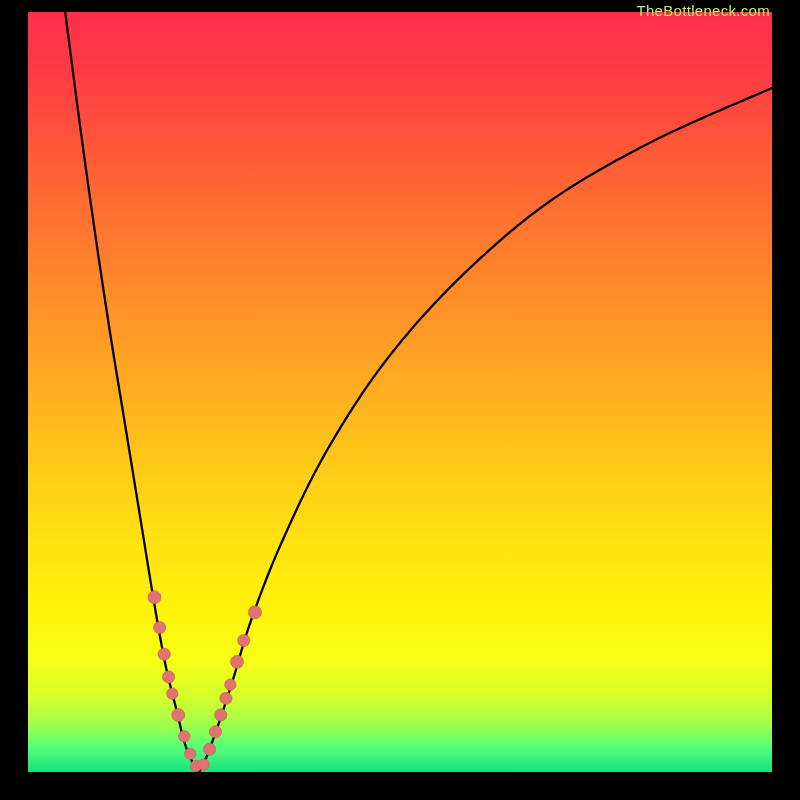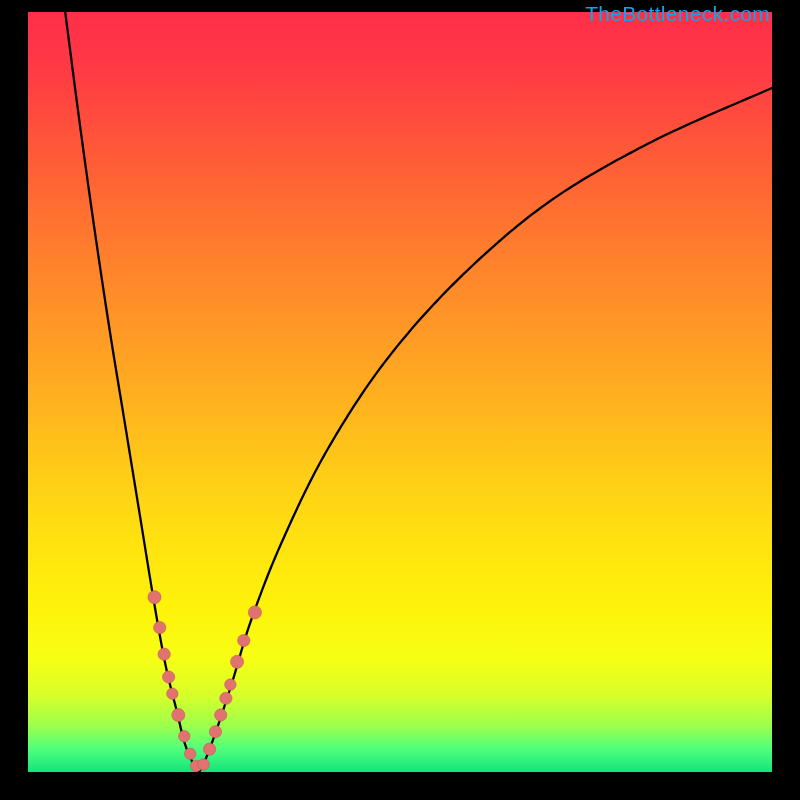--- a/index.html
+++ b/index.html
@@ -49,22 +49,22 @@
     top: 0;
     width: 744px;
     height: 760px;
     overflow: visible;
   }
   .watermark {
     position: absolute;
     top: 2px;
     right: 30px;
     font-family: Arial, Helvetica, sans-serif;
-    font-size: 21px;
-    color: #0ea5e9;
+    font-size: 15px;
+    color: #bef264;
     letter-spacing: 0.3px;
     font-weight: 500;
     user-select: none;
   }
 </style>
 </head>
 <body>
 
 <div class="frame">
   <div class="plot-area"></div>

